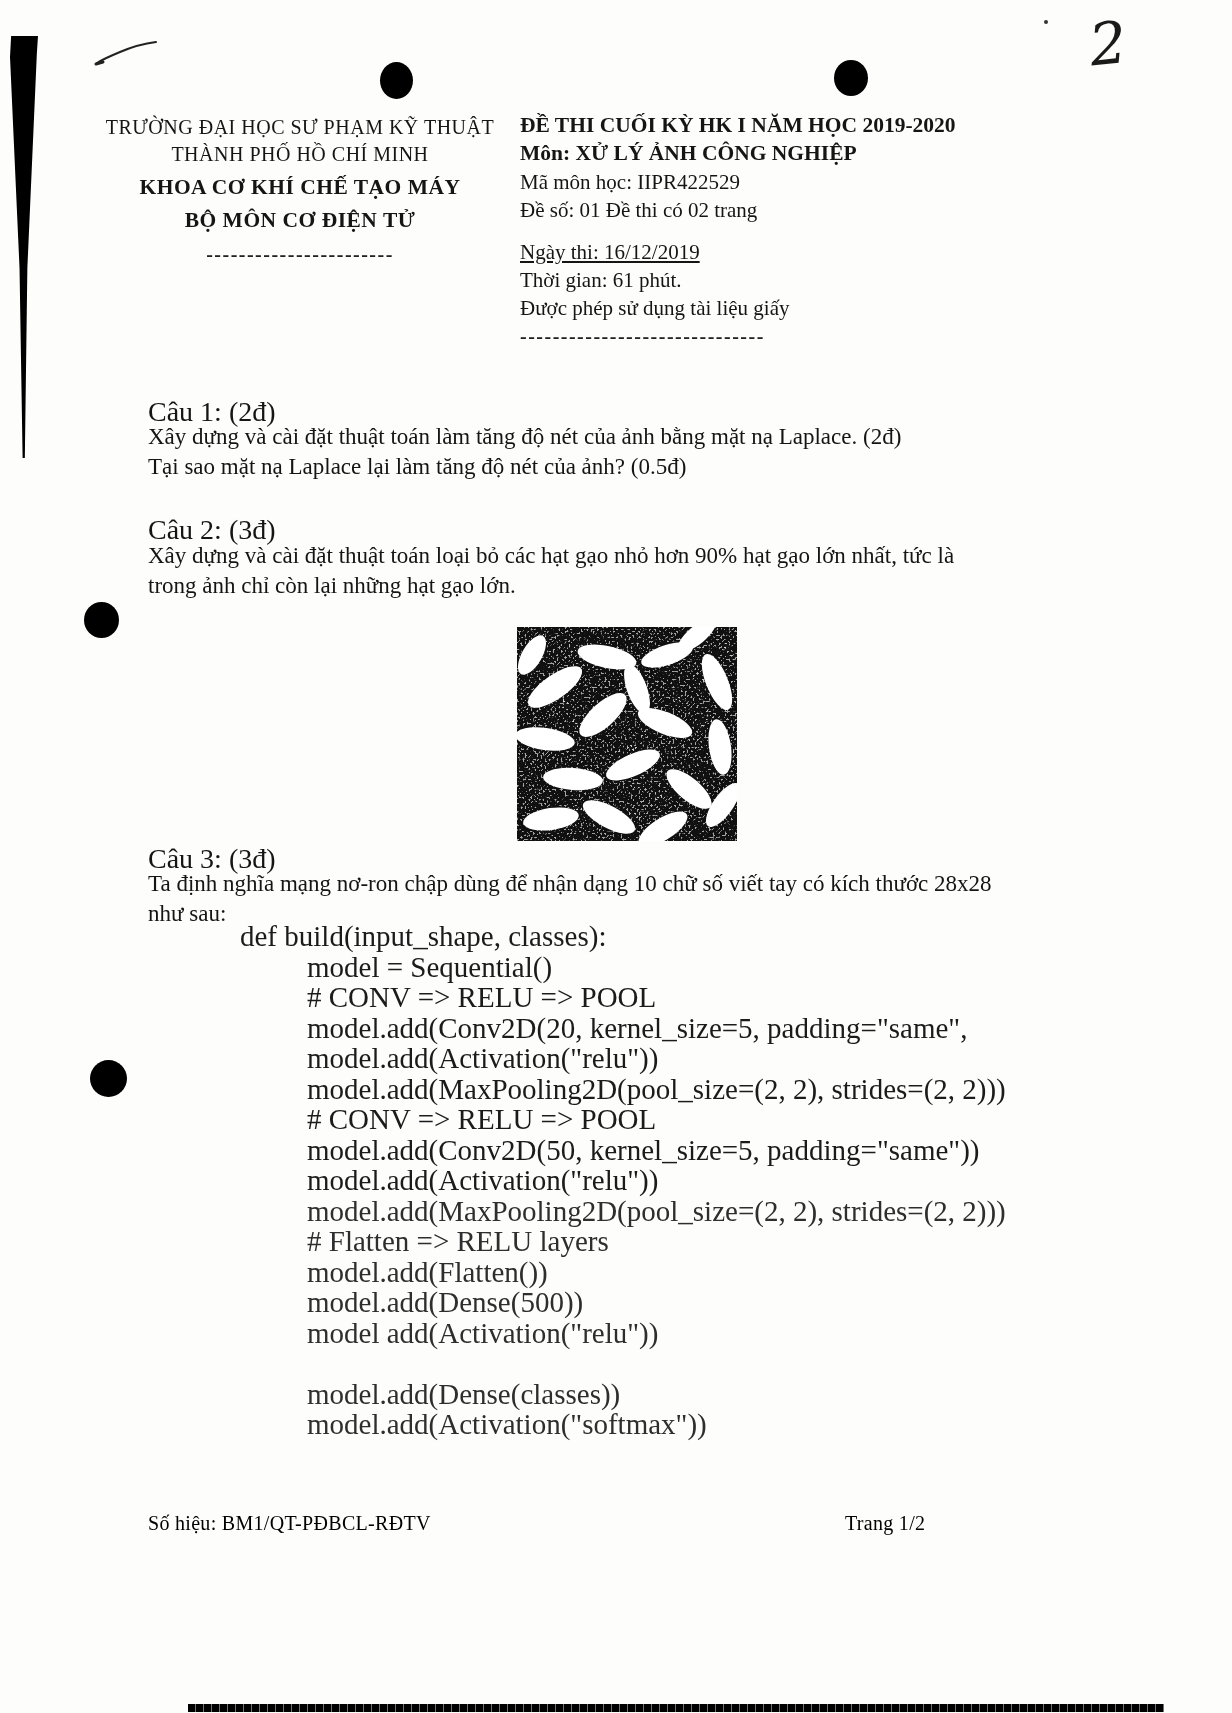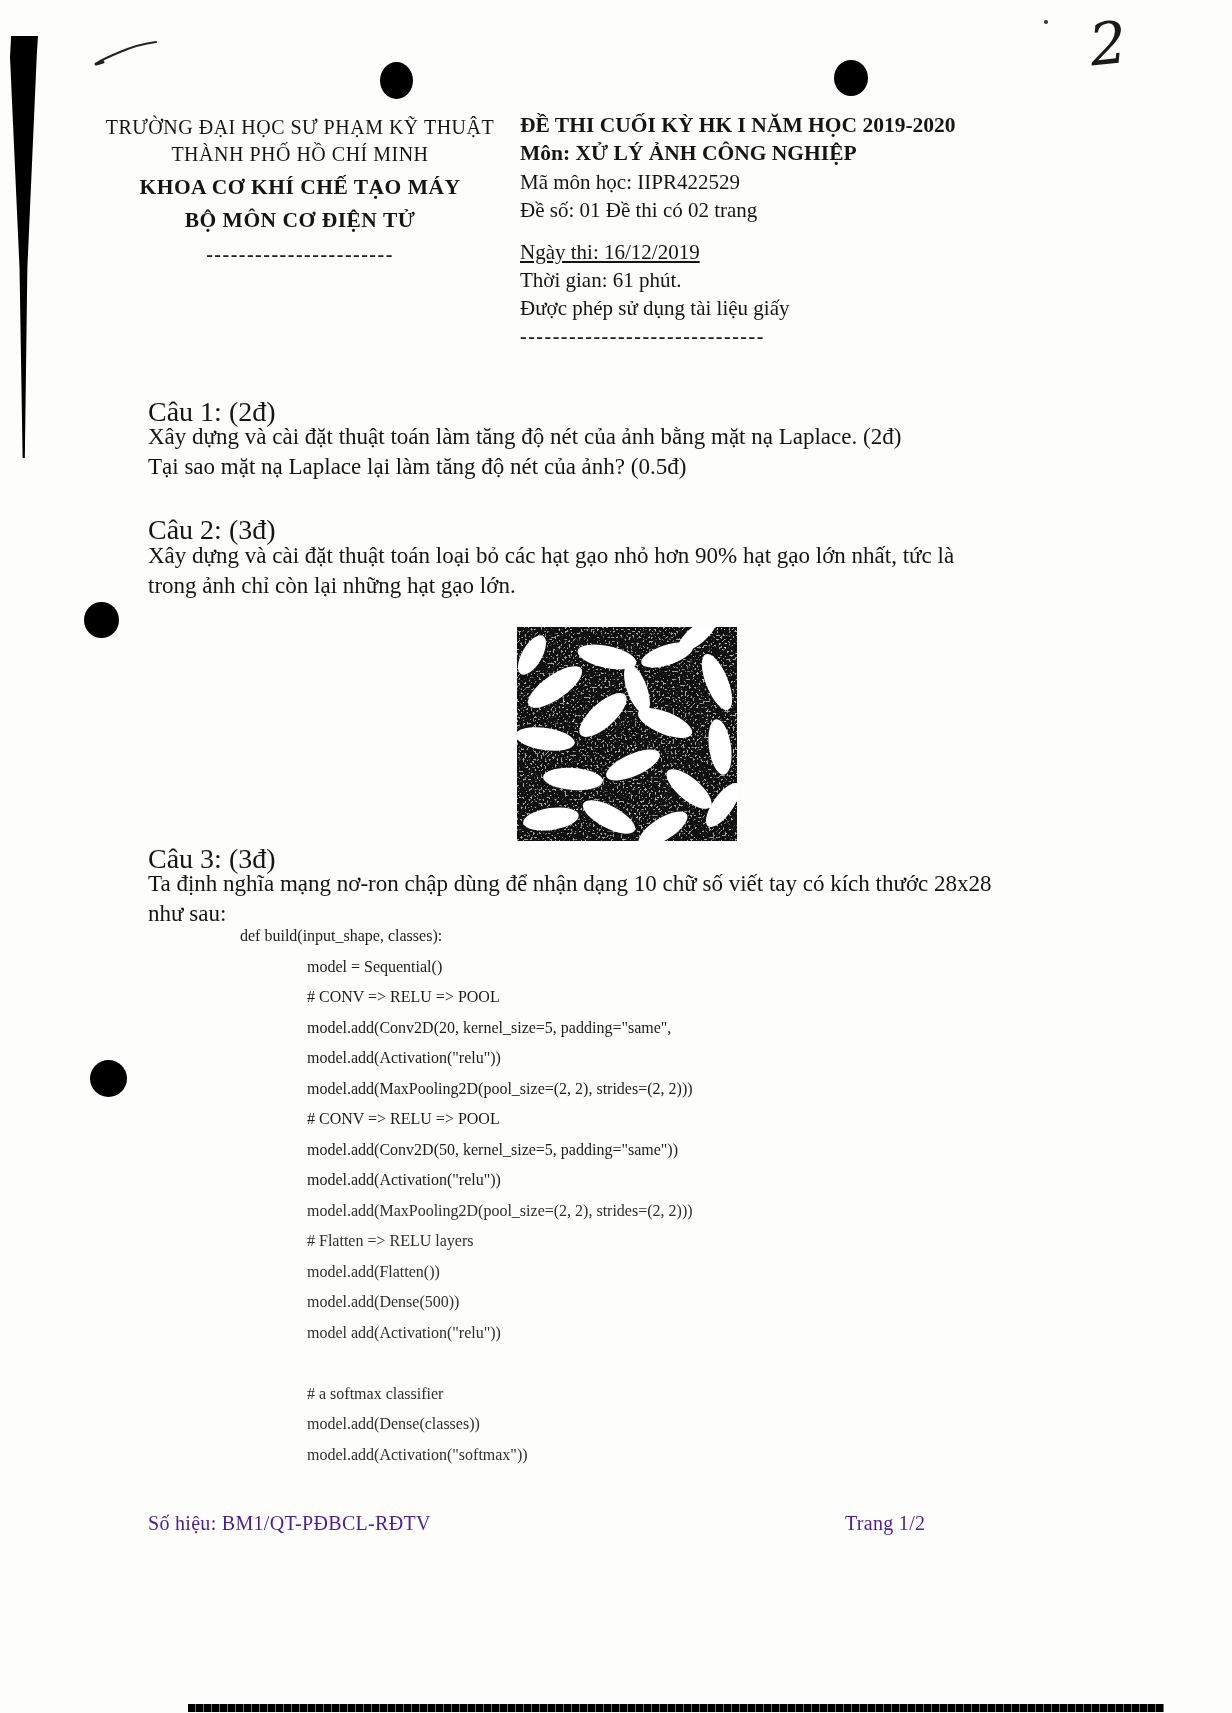--- a/index.html
+++ b/index.html
@@ -20,28 +20,28 @@
   .hr-title { font-size:21.5px; font-weight:bold; }
   .hr-line  { font-size:21px; }
   .dashes   { font-size:20px; font-weight:bold; letter-spacing:1.5px; color:#222; }
 
   
   .q-head { font-size:28px; font-weight:normal; }
   .q-line { font-size:23px; }
 
   
   #code-block { position:absolute; left:240px; top:921px; width:900px; }
-  .code-line { font-size:16px; line-height:30.5px; white-space:pre; color:#1b1b1b; }
+  .code-line { font-size:29px; line-height:30.5px; white-space:pre; color:#1b1b1b; }
   .indent-0 { padding-left:0; }
   .indent-1 { padding-left:67px; }
   .indent-2 { padding-left:144px; }
   .code-line:nth-child(n+10) { color:#2e2e2e; } 
 
   
-  .footer-text { font-size:20px; color:#4c1d95; letter-spacing:.3px; }
+  .footer-text { font-size:20px; color:#000000; letter-spacing:.3px; }
 
   
   .ink-dot { background:#000; border-radius:50%; }
   #left-wedge {
     left:10px; top:36px; width:28px; height:422px; background:#000;
     clip-path: polygon(4% 0%, 100% 0%, 96% 4%, 62% 55%, 53% 100%, 45% 100%, 34% 55%, 0% 5%);
   }
   #bottom-bar {
     left:188px; top:1704px; width:976px; height:8px;
     background: repeating-linear-gradient(90deg, #000 0 7px, rgba(0,0,0,.55) 7px 8px);
@@ -156,21 +156,20 @@
     <div class="code-line indent-1">model.add(MaxPooling2D(pool_size=(2, 2), strides=(2, 2)))</div>
     <div class="code-line indent-1"># CONV =&gt; RELU =&gt; POOL</div>
     <div class="code-line indent-1">model.add(Conv2D(50, kernel_size=5, padding="same"))</div>
     <div class="code-line indent-1">model.add(Activation("relu"))</div>
     <div class="code-line indent-1">model.add(MaxPooling2D(pool_size=(2, 2), strides=(2, 2)))</div>
     <div class="code-line indent-1"># Flatten =&gt; RELU layers</div>
     <div class="code-line indent-1">model.add(Flatten())</div>
     <div class="code-line indent-1">model.add(Dense(500))</div>
     <div class="code-line indent-1">model add(Activation("relu"))</div>
     <div class="code-line indent-1">&nbsp;</div>
-    <div class="code-line indent-1"># a softmax classifier</div>
     <div class="code-line indent-1">model.add(Dense(classes))</div>
     <div class="code-line indent-1">model.add(Activation("softmax"))</div>
   </div>
 
 <div class="abs footer-text" style="left:148px; top:1512px;">Số hiệu: BM1/QT-PĐBCL-RĐTV</div>
 <div class="abs footer-text" style="left:845px; top:1512px;">Trang 1/2</div>
 
 <div class="abs" id="bottom-bar"></div>
 
 </body></html>

